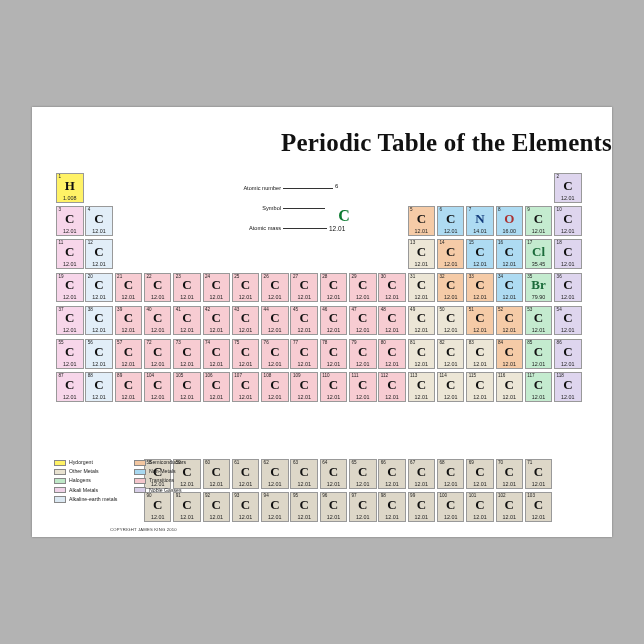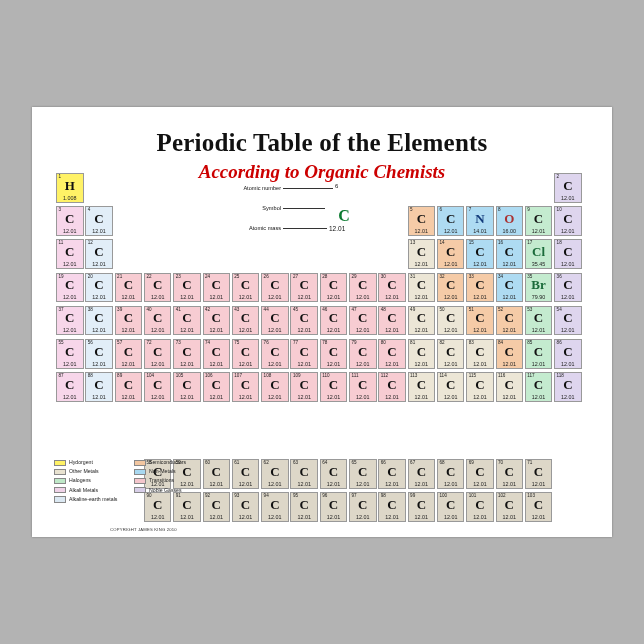--- a/index.html
+++ b/index.html
@@ -14,21 +14,21 @@
     left:32px;top:107px;
     width:580px;height:430px;
     background:#ffffff;
     box-shadow:0 0 2px rgba(0,0,0,.35);
   }
   #inner{
     position:absolute;inset:0;
     padding:0;
   }
   .title{
-    text-align:center;
+    text-align:right;
     font-family:"Liberation Serif", serif;
     font-weight:bold;
     font-size:25px;
     color:#111;
     margin-top:22px;
     letter-spacing:.2px;
   }
   .subtitle{
     text-align:center;
     font-family:"Liberation Serif", serif;
@@ -125,21 +125,20 @@
     letter-spacing:.2px;
   }
 </style>
 </head>
 <body>
 
 <div id="poster">
   <div id="inner">
 
     <div class="title">Periodic Table of the Elements</div>
-    <div class="subtitle">According to Organic Chemists</div>
 
     <div id="keybox">
       <div class="lbl" style="left:0px;top:4px;">Atomic number</div>
       <div class="dash" style="left:66px;top:7px;width:50px;"></div>
       <div class="keynum">6</div>
 
       <div class="lbl keysym-lbl" style="left:0px;top:24px;width:64px;">Symbol</div>
       <div class="dash" style="left:66px;top:27px;width:42px;"></div>
       <div class="keycell">
         <div class="ksym">C</div>

